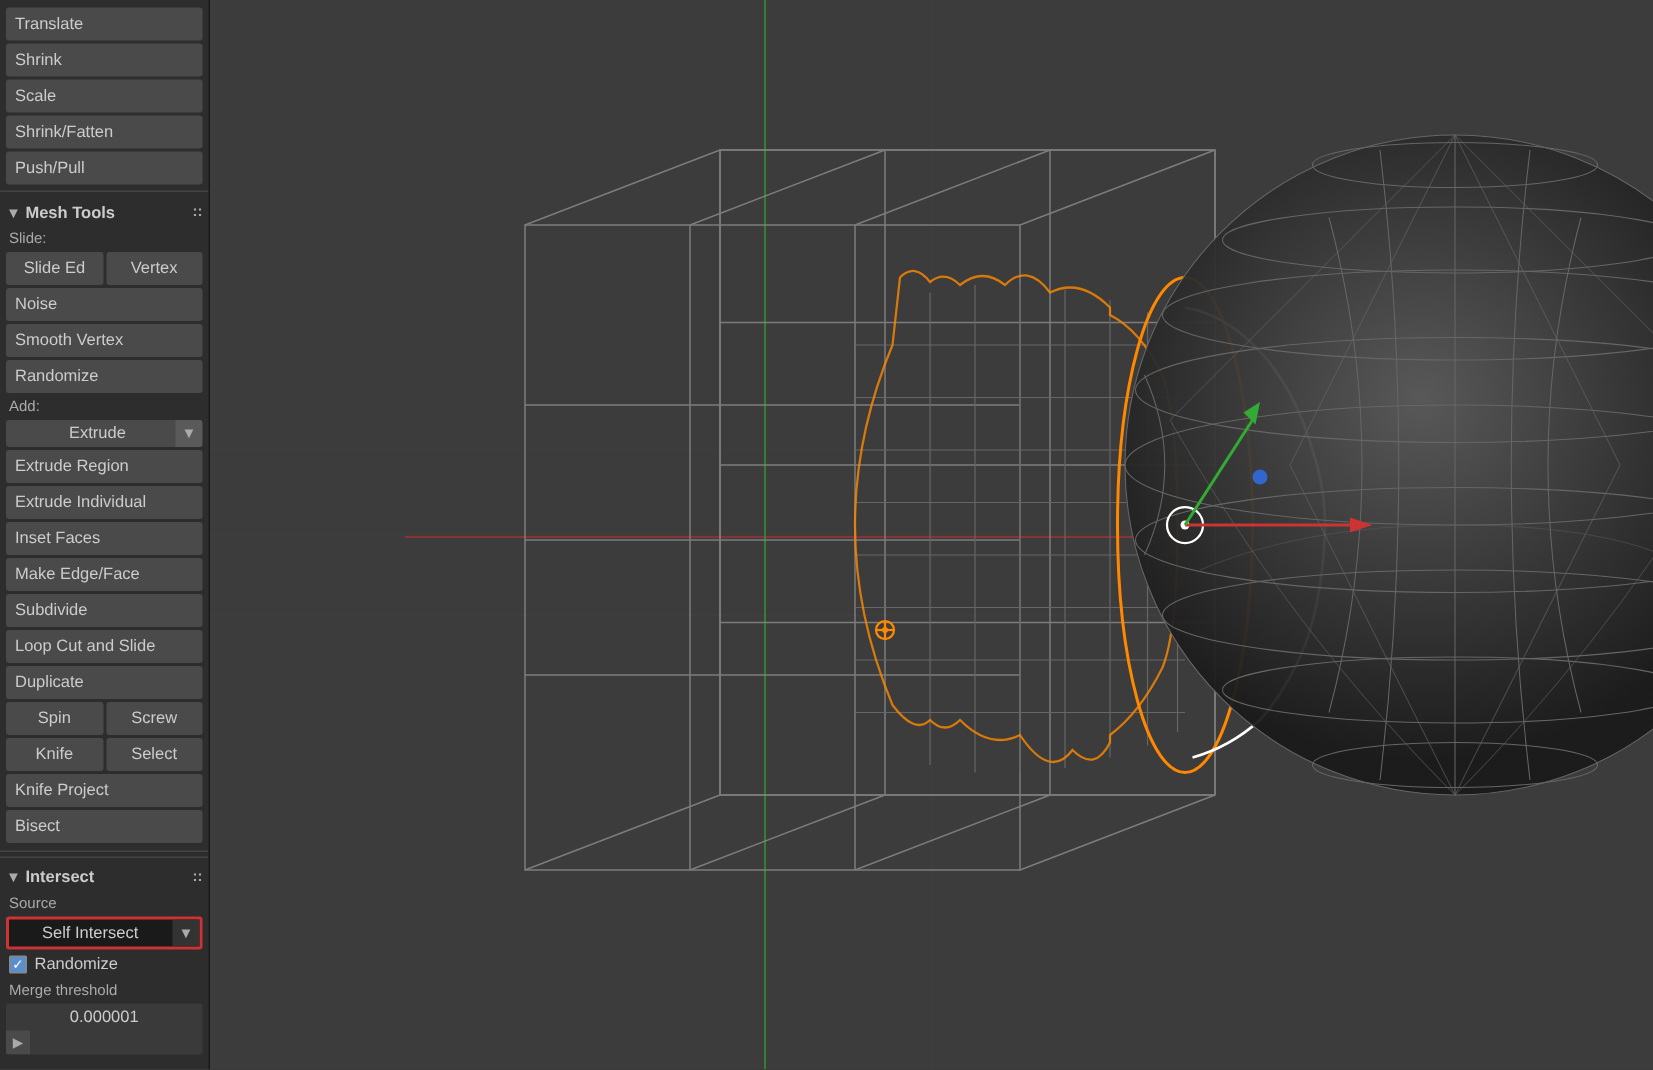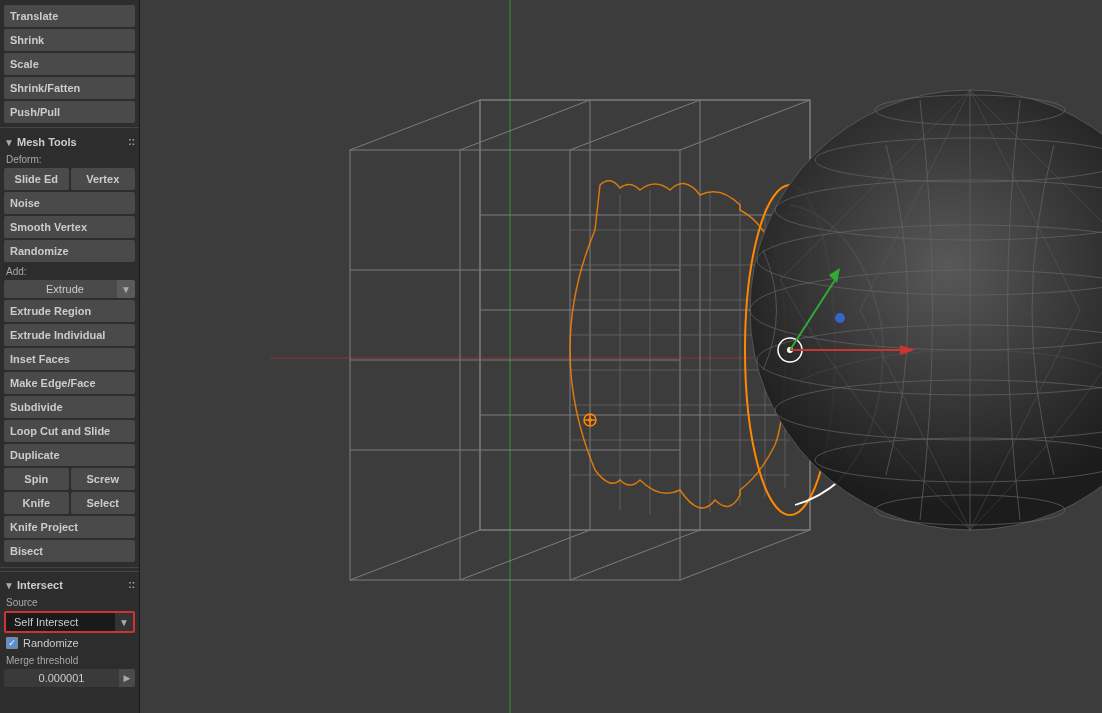--- a/index.html
+++ b/index.html
@@ -37,21 +37,20 @@
       margin: 1px 4px;
       padding: 3px 6px;
       background: #4a4a4a;
       color: #cccccc;
       border: none;
       border-radius: 2px;
       text-align: left;
       cursor: pointer;
       font-size: 11px;
       line-height: 16px;
-      font-weight: bold;
     }
 
     .section-header {
       display: flex;
       align-items: flex-start;
       justify-content: space-between;
       padding: 5px 4px 3px 4px;
       color: #cccccc;
       font-size: 11px;
       font-weight: bold;
@@ -123,21 +122,21 @@
       align-items: center;
       width: calc(100% - 8px);
       margin: 1px 4px;
       background: #1a1a1a;
       border-radius: 2px;
       border: 2px solid #cc3333;
       overflow: hidden;
     }
     .dropdown-field .dd-label {
       flex: 1;
-      padding: 3px 8px;
+      padding: 3px 22px;
       font-size: 11px;
       color: #ccc;
     }
     .dropdown-field .dd-arrow {
       width: 18px;
       background: #333;
       display: flex;
       align-items: center;
       justify-content: center;
       padding: 3px 2px;
@@ -174,20 +173,21 @@
       color: #aaaaaa;
     }
     .number-field {
       display: flex;
       align-items: center;
       width: calc(100% - 8px);
       margin: 1px 4px;
       background: #3a3a3a;
       border-radius: 2px;
       overflow: hidden;
+      flex-direction: column;
     }
     .number-field .nf-value {
       flex: 1;
       padding: 3px 6px;
       font-size: 11px;
       color: #ccc;
       text-align: center;
     }
     .number-field .nf-arrow {
       width: 16px;
@@ -232,21 +232,21 @@
   <div class="divider"></div>
 
   <div class="section-header">
     <span>
       <span style="font-size:10px; color:#aaa;">▼</span>
       <span>Mesh Tools</span>
     </span>
     <span class="dots">::</span>
   </div>
 
-  <div class="sub-label">Deform:</div>
+  <div class="sub-label">Slide:</div>
   <div class="btn-row">
     <button class="panel-btn">Slide Ed</button>
     <button class="panel-btn">Vertex</button>
   </div>
   <button class="panel-btn">Noise</button>
   <button class="panel-btn">Smooth Vertex</button>
   <button class="panel-btn">Randomize</button>
 
   <div class="sub-label">Add:</div>
 

